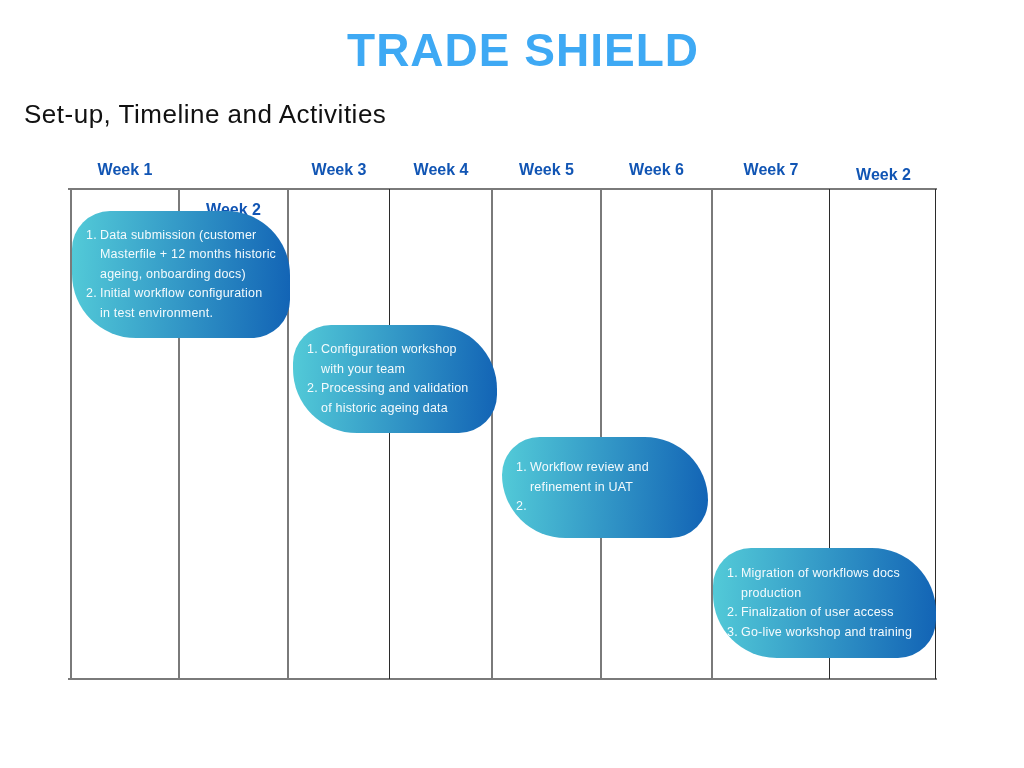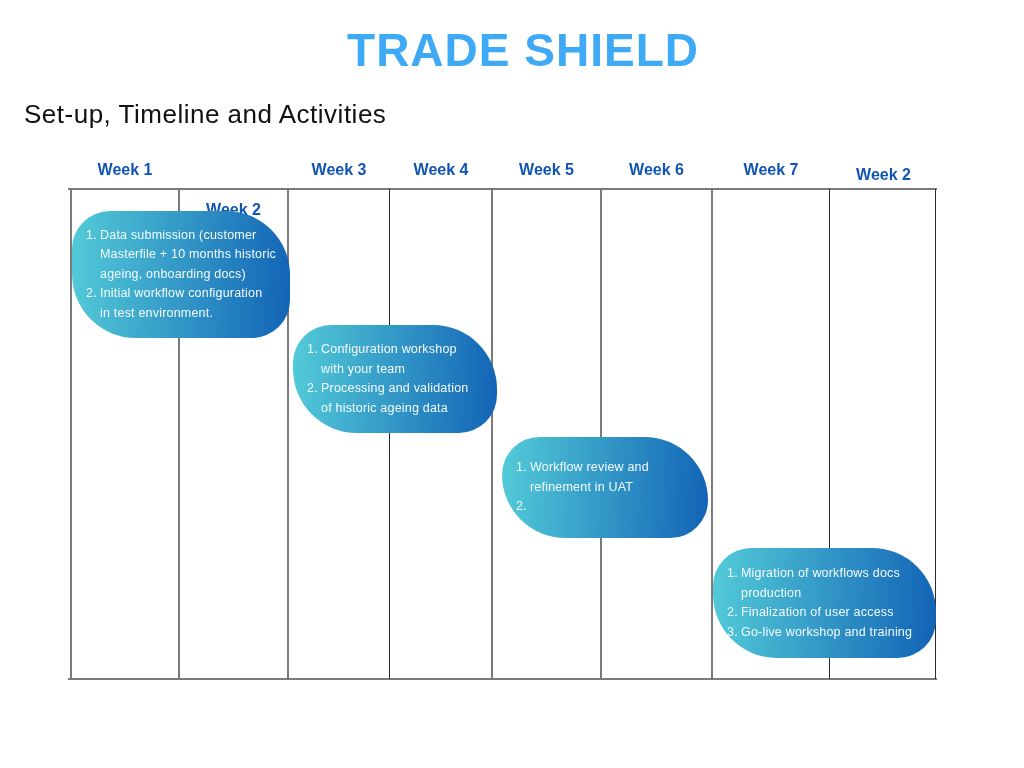--- a/index.html
+++ b/index.html
@@ -101,21 +101,21 @@
   <div class="vline v5"></div>
   <div class="vline v6"></div>
   <div class="vline v7"></div>
   <div class="vline dark v8"></div>
   <div class="vline dark v9"></div>
 
   <div class="phase p1">
     <div class="item">
       <span class="num">1.</span>
       <span class="txt">Data submission (customer
-Masterfile + 10 months historic
+Masterfile + 12 months historic
 ageing, onboarding docs)</span>
     </div>
     <div class="item">
       <span class="num">2.</span>
       <span class="txt">Initial workflow configuration
 in test environment.</span>
     </div>
   </div>
 
   <div class="phase p2">

